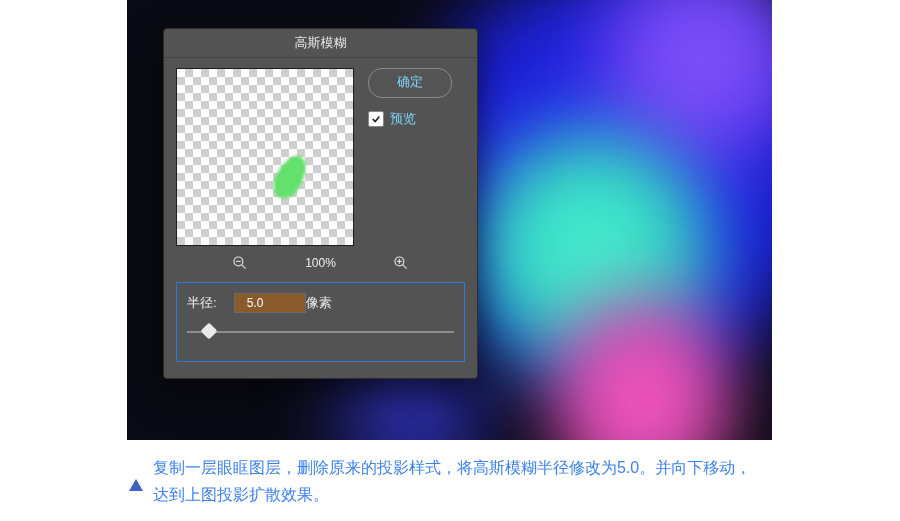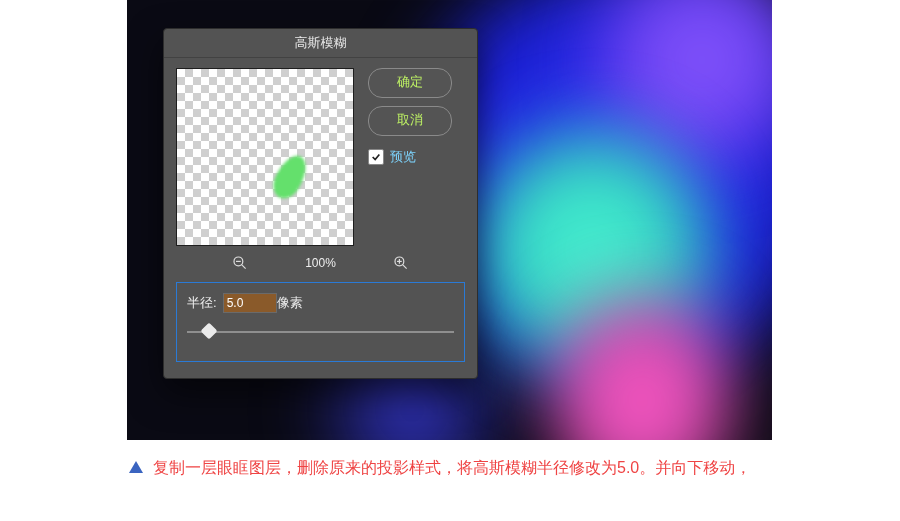--- a/index.html
+++ b/index.html
@@ -14,37 +14,37 @@
   .dlg-title{height:28px;line-height:28px;text-align:center;border-bottom:1px solid #424242;font-size:13px;}
   .dlg-body{padding:10px 12px 16px 12px;position:relative;}
   .prev-row{display:flex;align-items:flex-start;}
   .prev-box{width:176px;height:176px;background:#fff;
     background-image:
       linear-gradient(45deg,#cfcfcf 25%,transparent 25%,transparent 75%,#cfcfcf 75%),
       linear-gradient(45deg,#cfcfcf 25%,transparent 25%,transparent 75%,#cfcfcf 75%);
     background-size:16px 16px;background-position:0 0,8px 8px;border:1px solid #1e1e1e;position:relative;}
   .leaf{position:absolute;left:100px;top:85px;width:26px;height:46px;border-radius:60% 60% 62% 62%/70% 70% 50% 50%;background:#64e06c;transform:rotate(28deg);filter:blur(1.5px);}
   .side-col{margin-left:14px;display:flex;flex-direction:column;align-items:stretch;width:84px;}
-  .btn{height:28px;border:1px solid #8a8a8a;border-radius:14px;background:#545454;color:#bef264;text-align:center;line-height:26px;margin-bottom:8px;font-size:13px;cursor:pointer;}
+  .btn{height:28px;border:1px solid #8a8a8a;border-radius:14px;background:#545454;color:#7dd3fc;text-align:center;line-height:26px;margin-bottom:8px;font-size:13px;cursor:pointer;}
   .chk-row{display:flex;align-items:center;margin-top:4px;font-size:13px;color:#7dd3fc;}
   .chk{width:14px;height:14px;border:1px solid #888;border-radius:2px;background:#fff;display:inline-flex;align-items:center;justify-content:center;margin-right:6px;}
   .chk svg{width:10px;height:10px;}
   .zoom-row{display:flex;align-items:center;justify-content:center;color:#eee;font-size:12px;margin-top:8px;gap:36px;}
   .zico{width:18px;height:18px;display:inline-flex;align-items:center;justify-content:center;margin:0 20px;}
   .zico svg{width:16px;height:16px;stroke:#ddd;fill:none;stroke-width:1.5;}
   .radius-box{margin-top:10px;border:1px solid #2a7ad6;padding:10px 10px 22px 10px;position:relative;}
   .rad-line{display:flex;align-items:center;font-size:13px;color:#eee;}
-  .rad-label{margin-right:6px;text-align:center;}
-  .rad-input{width:46px;height:18px;background:#3a3a3a;border:1px solid #6a6a6a;color:#fff;font-size:12px;padding:0 3px;}
+  .rad-label{margin-right:17px;text-align:center;}
+  .rad-input{width:46px;height:18px;background:#3a3a3a;border:1px solid #6a6a6a;color:#fff;font-size:12px;padding:0 12px;}
   .rad-input.sel{background:#8a5a2a;}
   .rad-unit{margin-left:0;}
   .slider{position:relative;margin-top:12px;height:14px;}
   .slider-track{position:absolute;left:0;right:0;top:6px;height:2px;background:#8f8f8f;}
   .slider-thumb{position:absolute;top:0;left:6%;width:12px;height:12px;background:#eaeaea;border-radius:2px;transform:rotate(45deg);}
-  .caption{position:absolute;left:127px;top:454px;width:644px;display:flex;align-items:flex-start;color:#ef4444;font-size:16px;line-height:1.7;}
+  .caption{position:absolute;left:127px;top:454px;width:644px;display:flex;align-items:center;color:#3b82f6;font-size:16px;line-height:1.7;}
   .caption .tri{width:0;height:0;border-left:7px solid transparent;border-right:7px solid transparent;border-bottom:12px solid #3a64c0;margin:7px 10px 0 2px;flex:0 0 auto;}
   .caption .txt{flex:1;}
 </style>
 </head>
 <body>
 
 <div class="stage">
   <div class="blob b1"></div>
   <div class="blob b5"></div>
   <div class="blob b3"></div>
@@ -54,21 +54,20 @@
 
 <div class="dialog">
   <div class="dlg-title">高斯模糊</div>
   <div class="dlg-body">
     <div class="prev-row">
       <div class="prev-box">
         <div class="leaf"></div>
       </div>
       <div class="side-col">
         <div class="btn">确定</div>
-        <div class="btn">取消</div>
         <div class="chk-row">
           <span class="chk">
             <svg viewBox="0 0 12 12">
                 <path d="M2 6 L5 9 L10 3" stroke="#222" stroke-width="2" fill="none"></path>
               </svg>
           </span>
           <span>预览</span>
         </div>
       </div>
     </div>
@@ -103,14 +102,15 @@
         <div class="slider-thumb"></div>
       </div>
     </div>
   </div>
 </div>
 
 <div class="caption">
   <div class="tri"></div>
   <div class="txt">
     <span>复制一层眼眶图层，删除原来的投影样式，将高斯模糊半径修改为5.0。并向下移动，</span><br>
+    <span>达到上图投影扩散效果。</span>
   </div>
 </div>
 
 </body></html>

